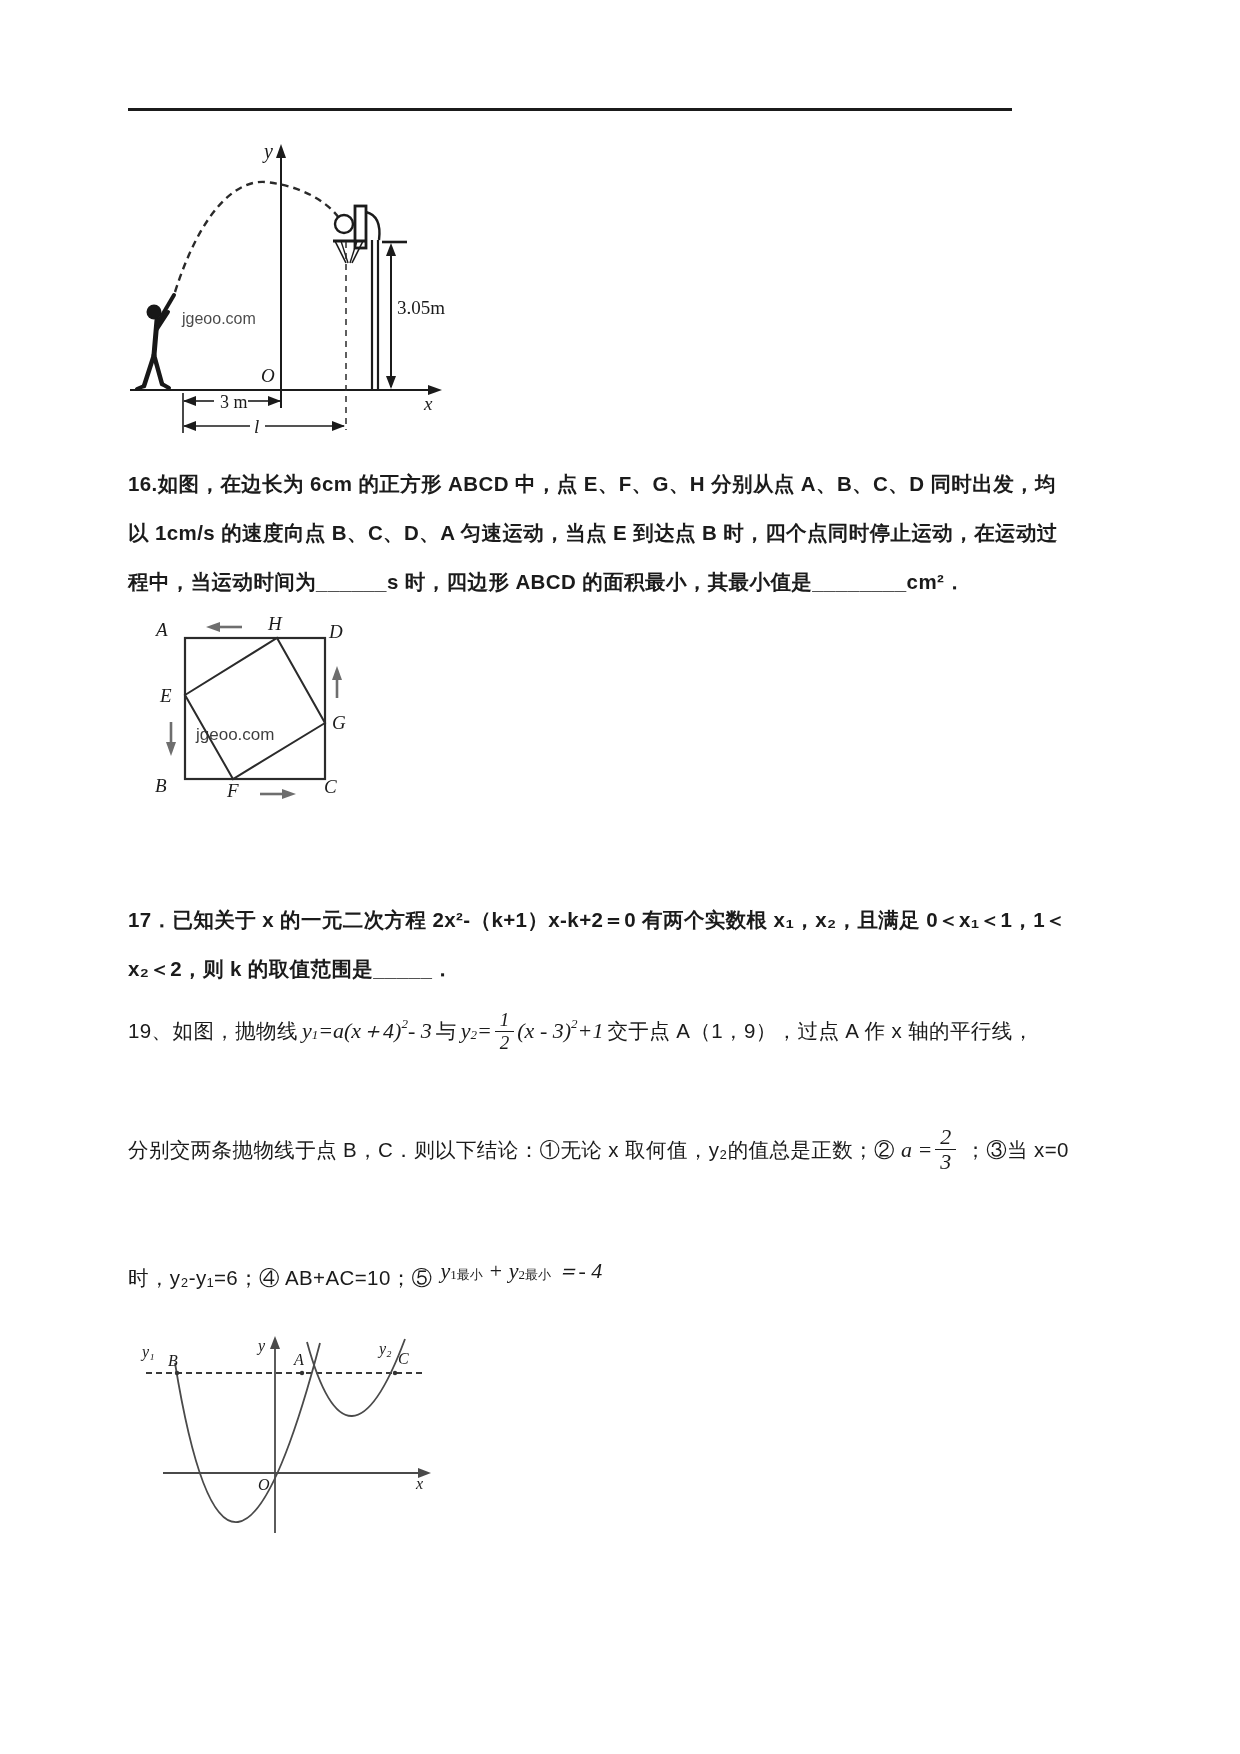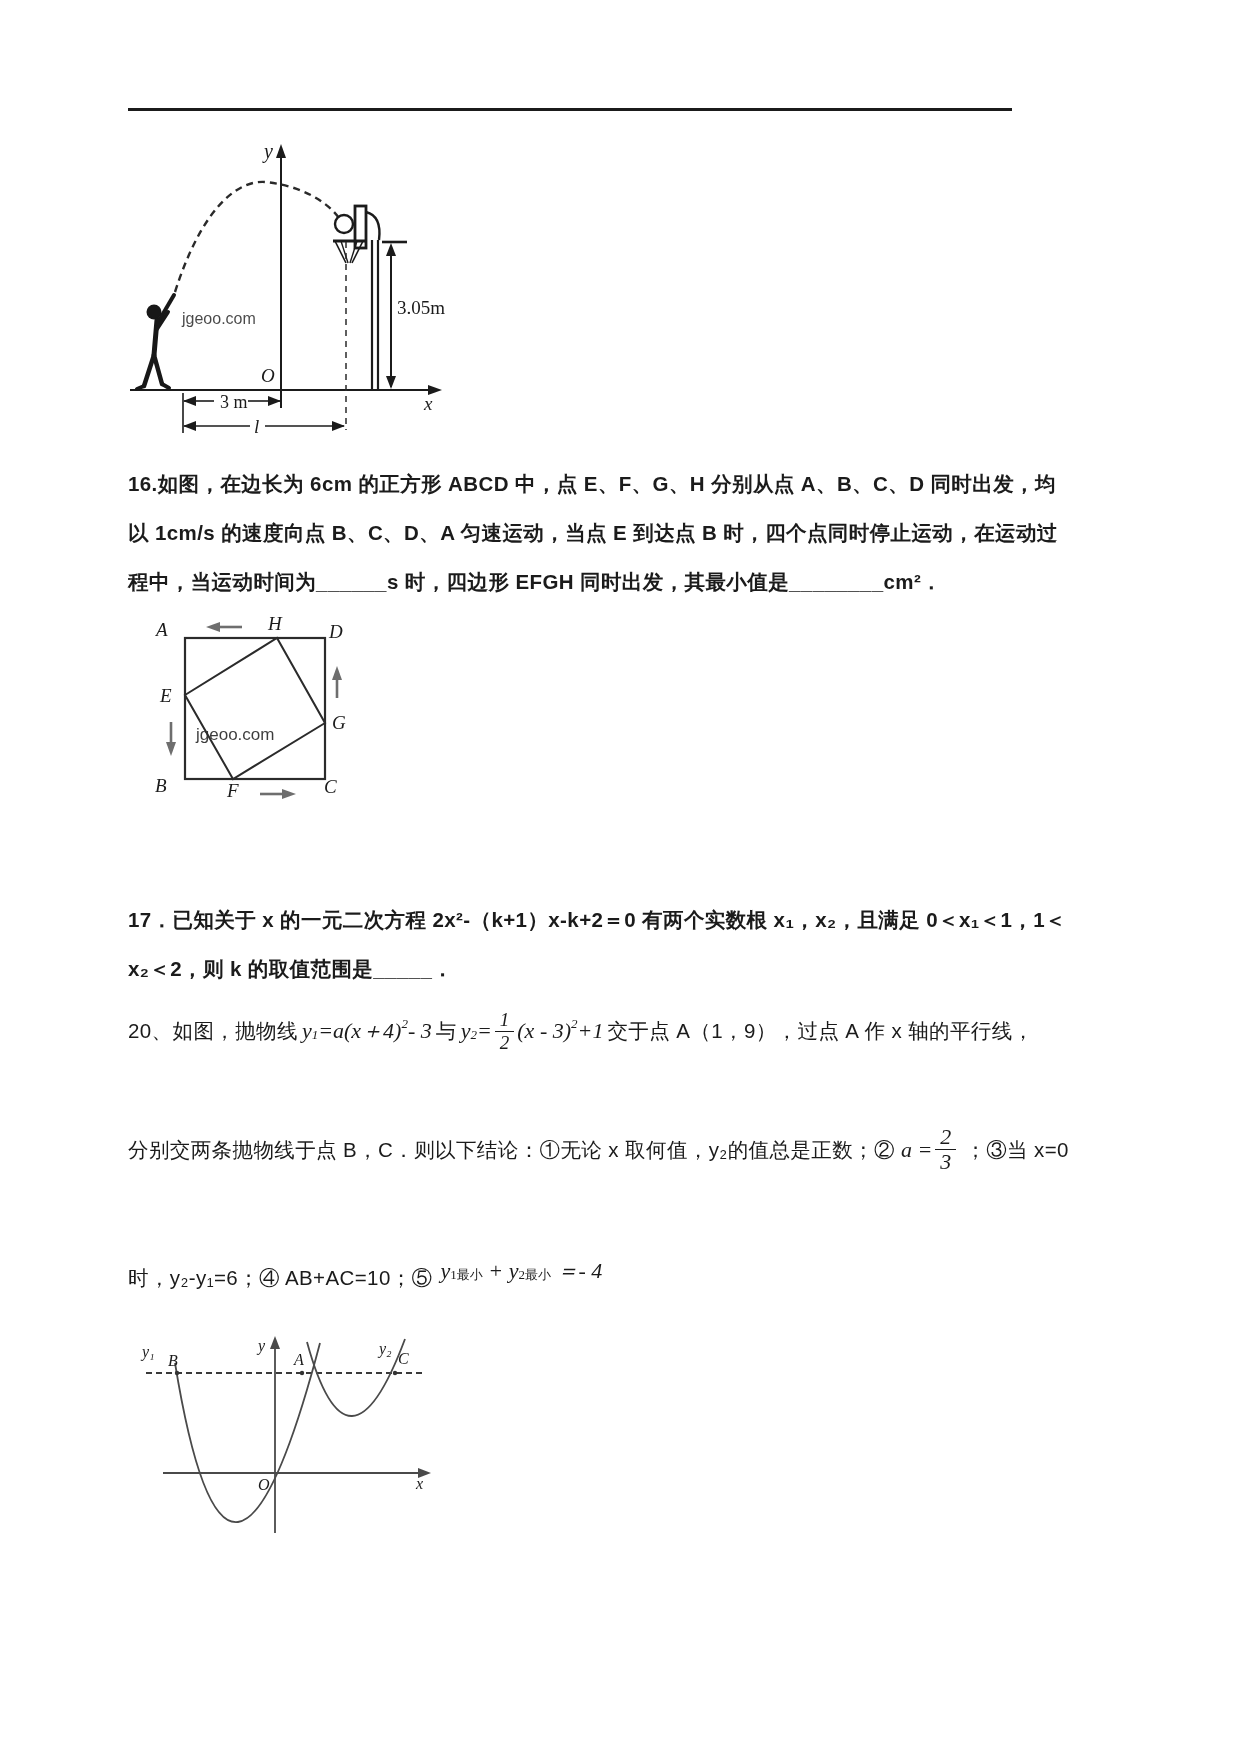--- a/index.html
+++ b/index.html
@@ -98,21 +98,21 @@
       <line x1="56" y1="284" x2="122" y2="284" stroke-width="1.6"></line>
       <line x1="137" y1="284" x2="216" y2="284" stroke-width="1.6"></line>
       <polygon points="68,279 55,284 68,289" fill="#1b1b1b" stroke="none"></polygon>
       <polygon points="204,279 217,284 204,289" fill="#1b1b1b" stroke="none"></polygon>
     </g>
     <text class="ser" x="126" y="291" font-size="19" font-style="italic">l</text>
   </svg>
 
   <div class="line" style="top:470px">16.如图，在边长为 6cm 的正方形 ABCD 中，点 E、F、G、H 分别从点 A、B、C、D 同时出发，均</div>
   <div class="line" style="top:519px">以 1cm/s 的速度向点 B、C、D、A 匀速运动，当点 E 到达点 B 时，四个点同时停止运动，在运动过</div>
-  <div class="line" style="top:568px">程中，当运动时间为______s 时，四边形 EFGH 同时出发，其最小值是________cm²．</div>
+  <div class="line" style="top:568px">程中，当运动时间为______s 时，四边形 ABCD 的面积最小，其最小值是________cm²．</div>
 
   <svg style="position:absolute;left:138px;top:608px;" width="235" height="205" viewBox="0 0 235 205">
     <text x="58" y="132" font-size="17" fill="#ddd5c6" opacity="0.85">jgeoo.com</text>
     <rect x="47" y="30" width="140" height="141" fill="none" stroke="#2b2b2b" stroke-width="2.2"></rect>
     <polygon points="47,87 139,30 187,115 95,171" fill="none" stroke="#2b2b2b" stroke-width="2"></polygon>
 
     <g stroke="#6e6e6e" fill="#6e6e6e">
       <line x1="104" y1="19" x2="76" y2="19" stroke-width="2.6"></line>
       <polygon points="82,14 68,19 82,24" stroke="none"></polygon>
       <line x1="33" y1="114" x2="33" y2="140" stroke-width="2.6"></line>
@@ -132,21 +132,21 @@
       <text x="17" y="184">B</text>
       <text x="89" y="189">F</text>
       <text x="186" y="185">C</text>
     </g>
   </svg>
 
   <div class="line" style="top:906px">17．已知关于 x 的一元二次方程 2x²-（k+1）x-k+2＝0 有两个实数根 x₁，x₂，且满足 0＜x₁＜1，1＜</div>
   <div class="line" style="top:955px">x₂＜2，则 k 的取值范围是_____．</div>
 
   <div class="row" style="top:1000px;height:62px">
-    <span>20、如图，抛物线</span>
+    <span>19、如图，抛物线</span>
     <span class="math" style="margin:0 4px;">
       <span>y</span>
         <sub>1</sub>
         <span>=a(x＋4)</span>
         <sup>2</sup>
         <span> - 3</span>
     </span>
     <span>与</span>
     <span class="math" style="margin:0 4px;">
       <span>y</span>

